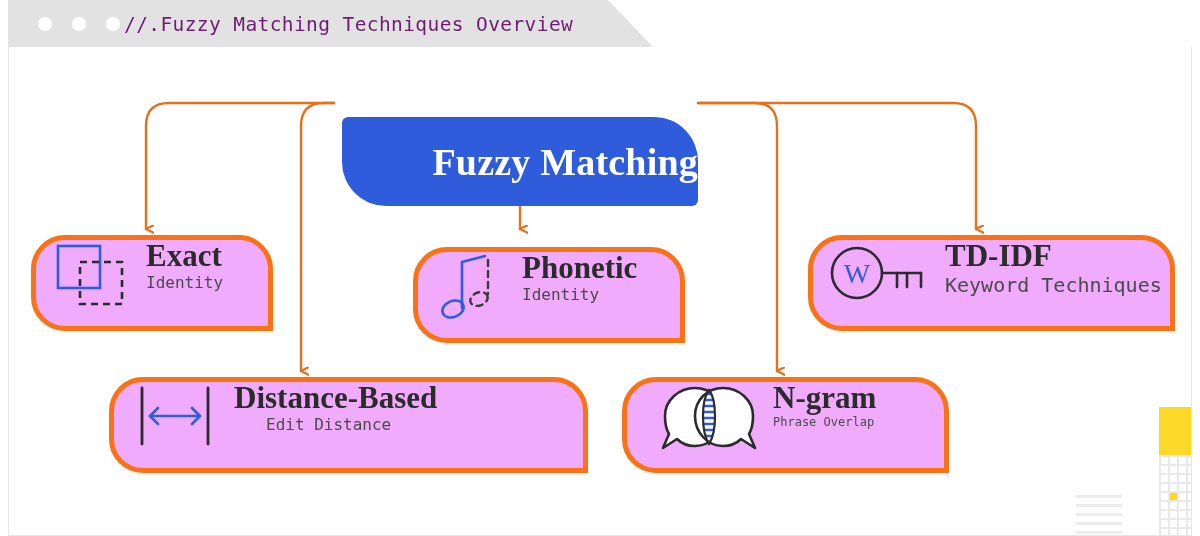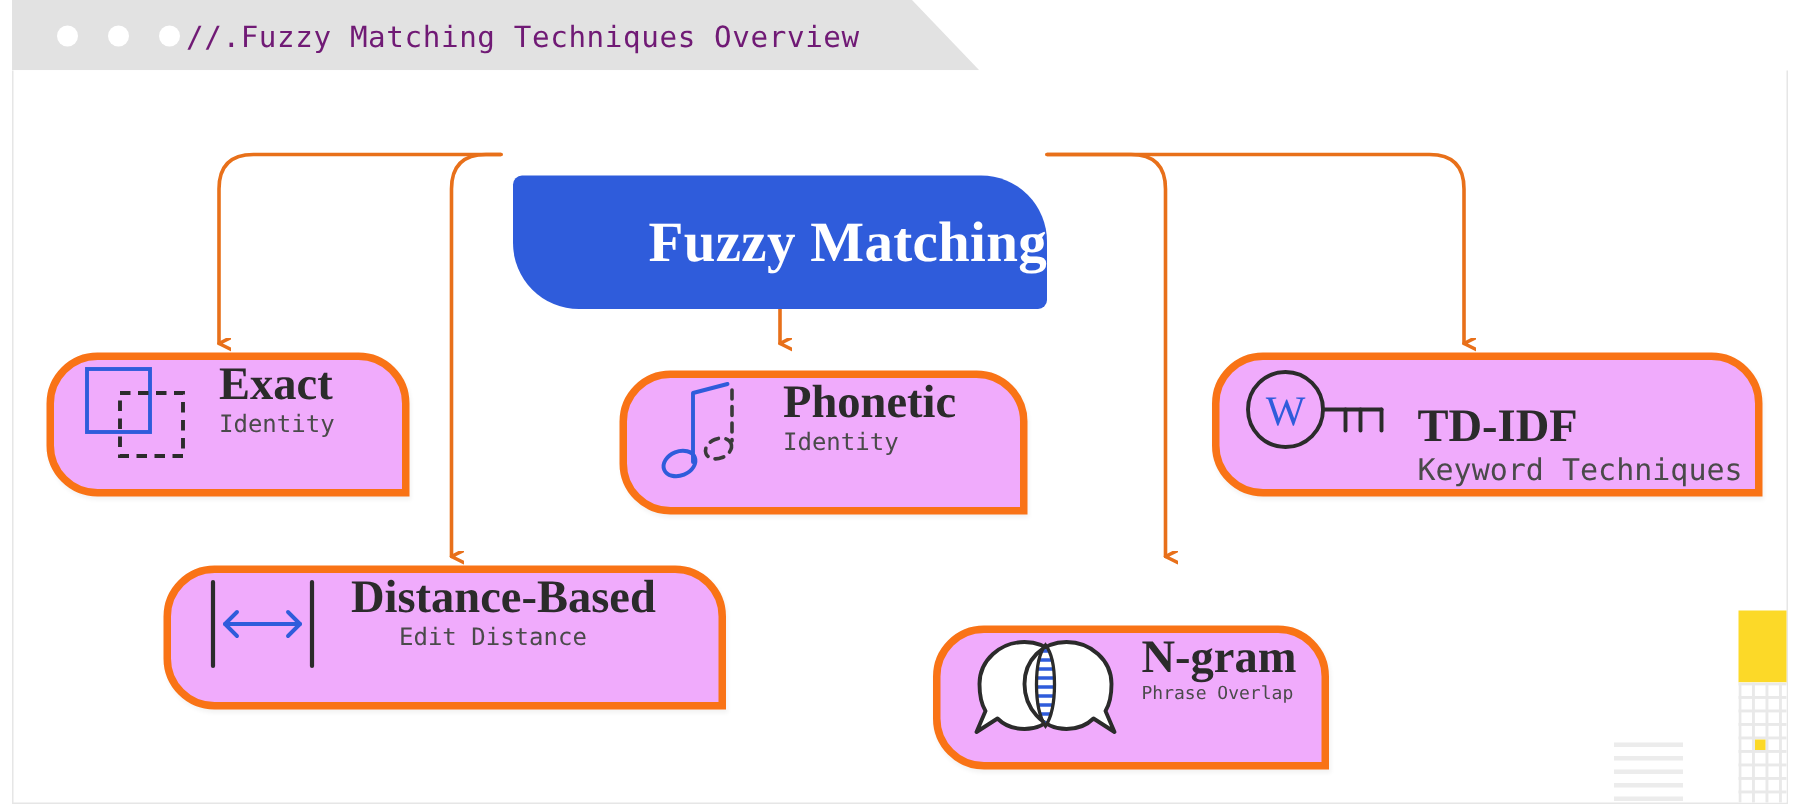--- a/index.html
+++ b/index.html
@@ -79,25 +79,25 @@
     font-weight: bold; color: #2b2b2b; line-height: 1.05;
   }
   .card .sub {
     font-family: "DejaVu Sans Mono", "Liberation Mono", monospace;
     color: #4a4a4a; line-height: 1.2;
   }
 
   #card-exact     { left: 22px;  top: 188px; width: 242px; height: 96px; padding-left: 18px; }
   #card-phonetic  { left: 404px; top: 200px; width: 272px; height: 96px; padding-left: 20px; }
   #card-tdidf     { left: 799px; top: 188px; width: 367px; height: 96px; padding-left: 16px; }
-  #card-distance  { left: 100px; top: 330px; width: 375px; height: 96px; padding-left: 16px; }
-  #card-ngram     { left: 613px; top: 330px; width: 264px; height: 96px; padding-left: 18px; margin-top: 40px; }
+  #card-distance  { left: 100px; top: 330px; width: 479px; height: 96px; padding-left: 16px; }
+  #card-ngram     { left: 613px; top: 330px; width: 327px; height: 96px; padding-left: 30px; }
 
   #card-exact .ttl, #card-phonetic .ttl { font-size: 31px; }
-  #card-tdidf .ttl { font-size: 31px; margin-top: 28px; }
+  #card-tdidf .ttl { font-size: 31px; }
   #card-distance .ttl { font-size: 31px; }
   #card-ngram .ttl { font-size: 31px; }
   #card-exact .sub, #card-phonetic .sub { font-size: 16px; }
   #card-tdidf .sub { font-size: 20px; }
   #card-distance .sub { font-size: 16px; margin-left: 32px; }
   #card-ngram .sub { font-size: 12px; }
 
   #card-exact .txt, #card-phonetic .txt { margin-left: 14px; }
   #card-tdidf .txt { margin-left: 16px; }
   #card-distance .txt { margin-left: 14px; }

